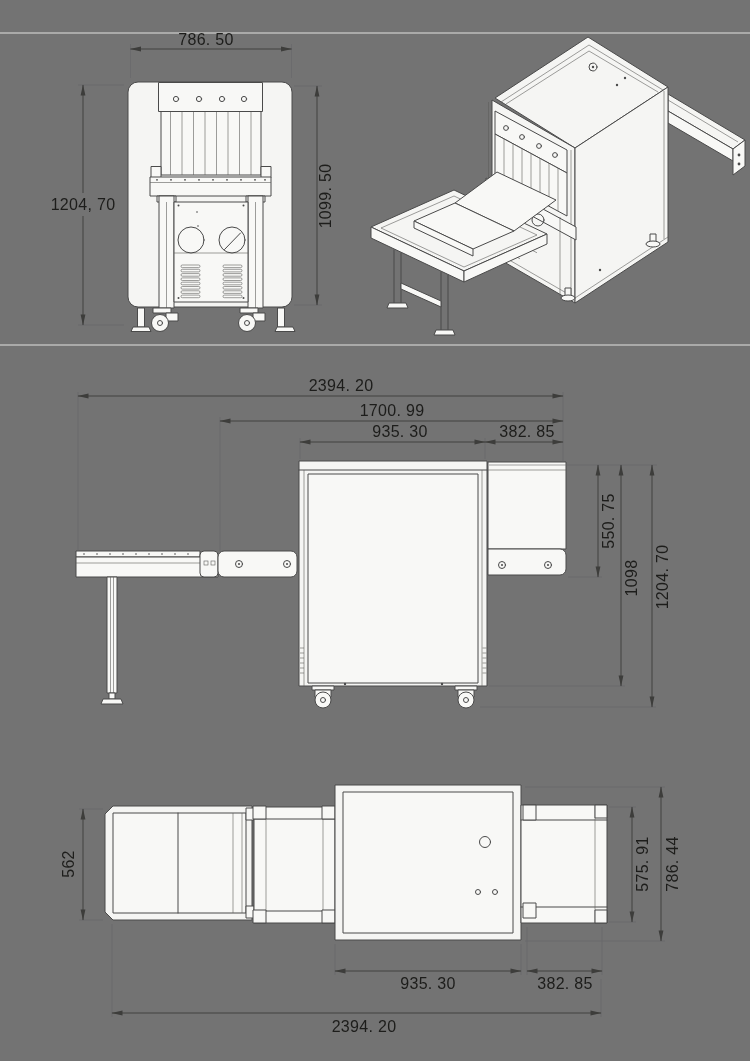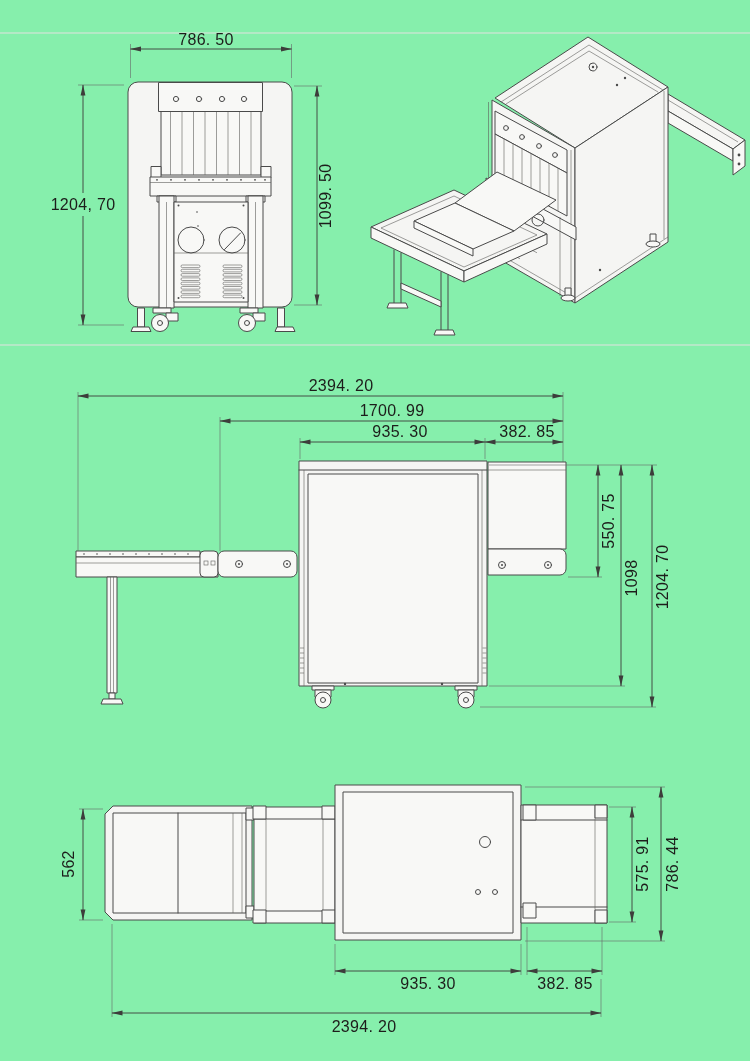--- a/index.html
+++ b/index.html
@@ -1,17 +1,17 @@
 <!DOCTYPE html>
 <html><head>
 <meta charset="utf-8">
 <style>
   html,body{margin:0;padding:0;}
   body{background:#e8e8e6;font-family:"Liberation Sans",sans-serif;}
-  .canvas{position:relative;width:750px;height:1061px;background:#86efac;overflow:hidden;}
+  .canvas{position:relative;width:750px;height:1061px;background:#737373;overflow:hidden;}
   svg{display:block;}
   .ln{fill:none;stroke:#4a4a4a;stroke-width:1;stroke-linejoin:round;stroke-linecap:round;}
   .lnf{fill:#f5f5f3;stroke:#4a4a4a;stroke-width:1;stroke-linejoin:round;}
   .lnw{fill:#f8f8f6;stroke:#4a4a4a;stroke-width:1;stroke-linejoin:round;}
   .thin{fill:none;stroke:#5e5e5c;stroke-width:0.6;}
   .dot{fill:#4a4a4a;stroke:none;}
   .dim{fill:none;stroke:#3d3d3b;stroke-width:0.9;}
   .ext{fill:none;stroke:#66666a;stroke-width:0.6;}
   .faint{fill:none;stroke:#e2e2e0;stroke-width:1;}
   .dimtxt{font-family:"Liberation Sans",sans-serif;font-size:16px;fill:#1d1d1b;letter-spacing:0.3px;}

